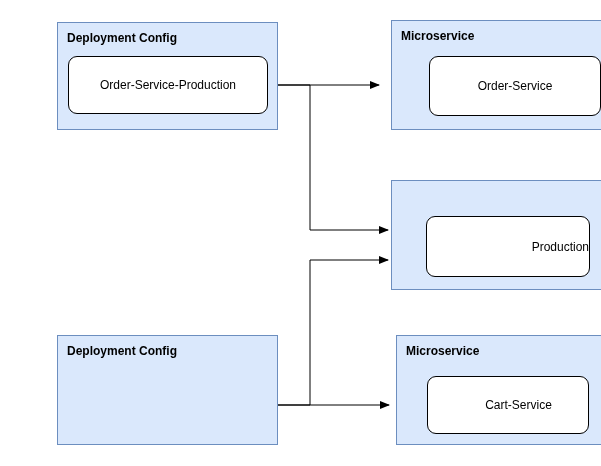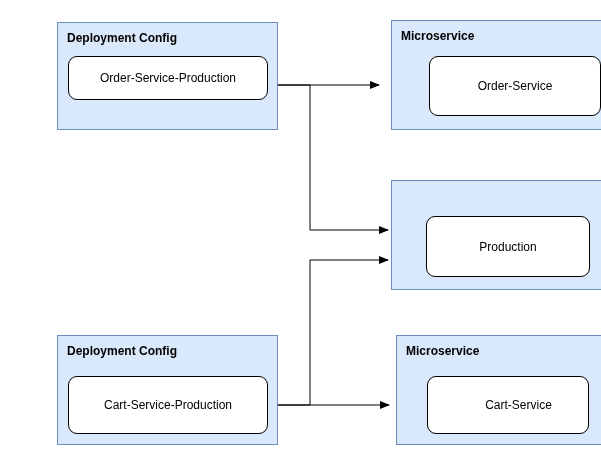--- a/index.html
+++ b/index.html
@@ -54,23 +54,23 @@
     text-align:center;
     white-space:nowrap;
   }
   
   .c-dc-top{left:21px;top:22px;width:221px;height:108px;}
   .c-ms-top{left:355px;top:20px;width:222px;height:110px;}
   .c-env  {left:355px;top:180px;width:222px;height:110px;}
   .c-dc-bot{left:21px;top:335px;width:221px;height:110px;}
   .c-ms-bot{left:360px;top:335px;width:218px;height:110px;}
   
-  .n-osp{left:10px;top:33px;width:200px;height:44px;}
+  .n-osp{left:10px;top:33px;width:200px;height:58px;}
   .n-os {left:37px;top:35px;width:172px;height:60px;}
-  .n-p  {left:34px;top:35px;width:164px;height:61px;}
+  .n-p  {left:34px;top:35px;width:164px;height:61px;justify-content:flex-end;}
   .n-csp{left:10px;top:40px;width:200px;height:58px;}
   .n-cs {left:30px;top:40px;width:162px;height:58px;padding-left:21px;}
 </style>
 </head>
 <body>
 
 <div class="canvas">
 
   <svg class="edges" width="601" height="466" viewBox="0 0 601 466" xmlns="http://www.w3.org/2000/svg">
     <defs>
@@ -99,23 +99,20 @@
   </div>
 
   <div class="container c-env">
     <div class="node n-p">
       <span class="node-label">Production</span>
     </div>
   </div>
 
   <div class="container c-dc-bot">
     <div class="container-title">Deployment Config</div>
-    <div class="node n-csp">
-      <span class="node-label">Cart-Service-Production</span>
-    </div>
   </div>
 
   <div class="container c-ms-bot">
     <div class="container-title">Microservice</div>
     <div class="node n-cs">
       <span class="node-label">Cart-Service</span>
     </div>
   </div>
 
 </div>

